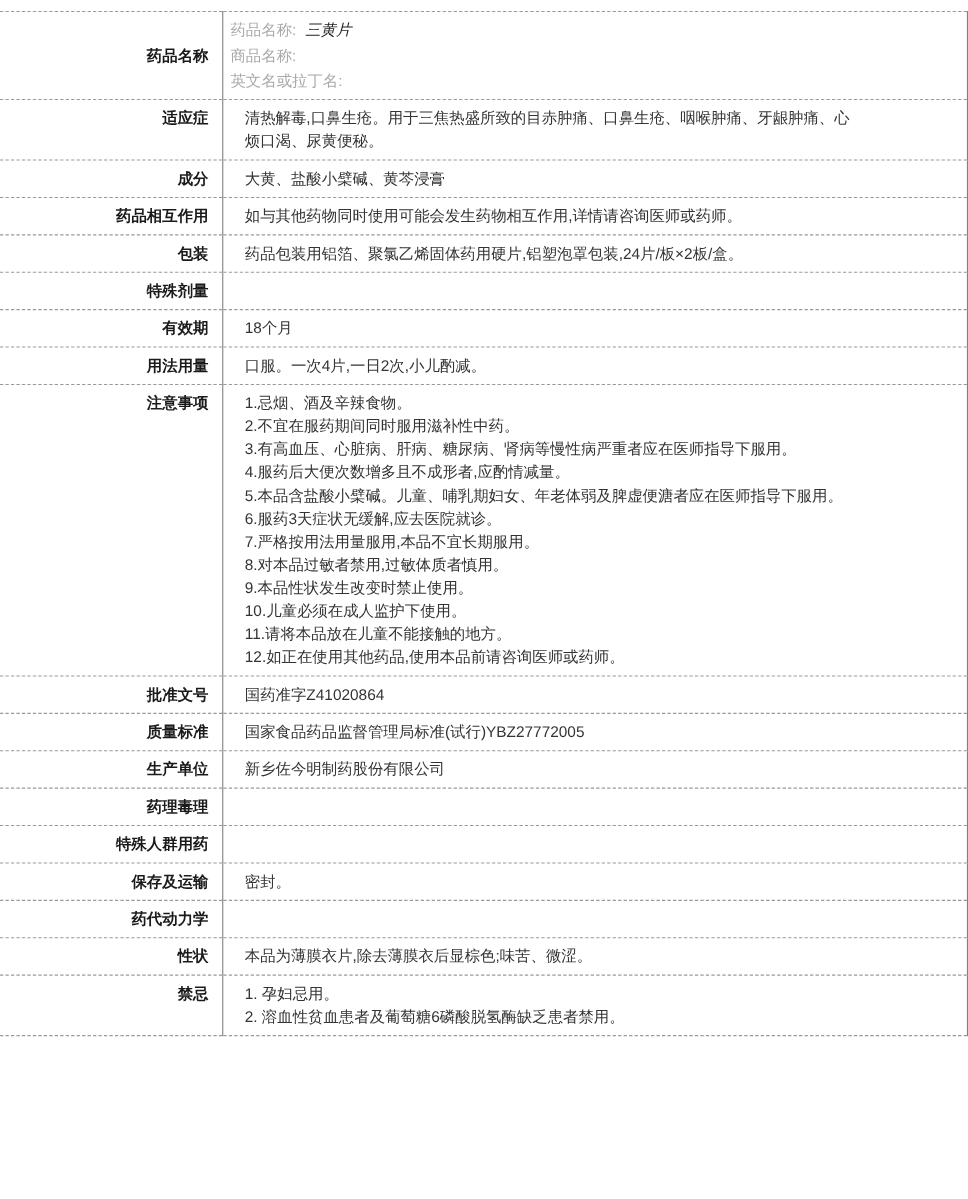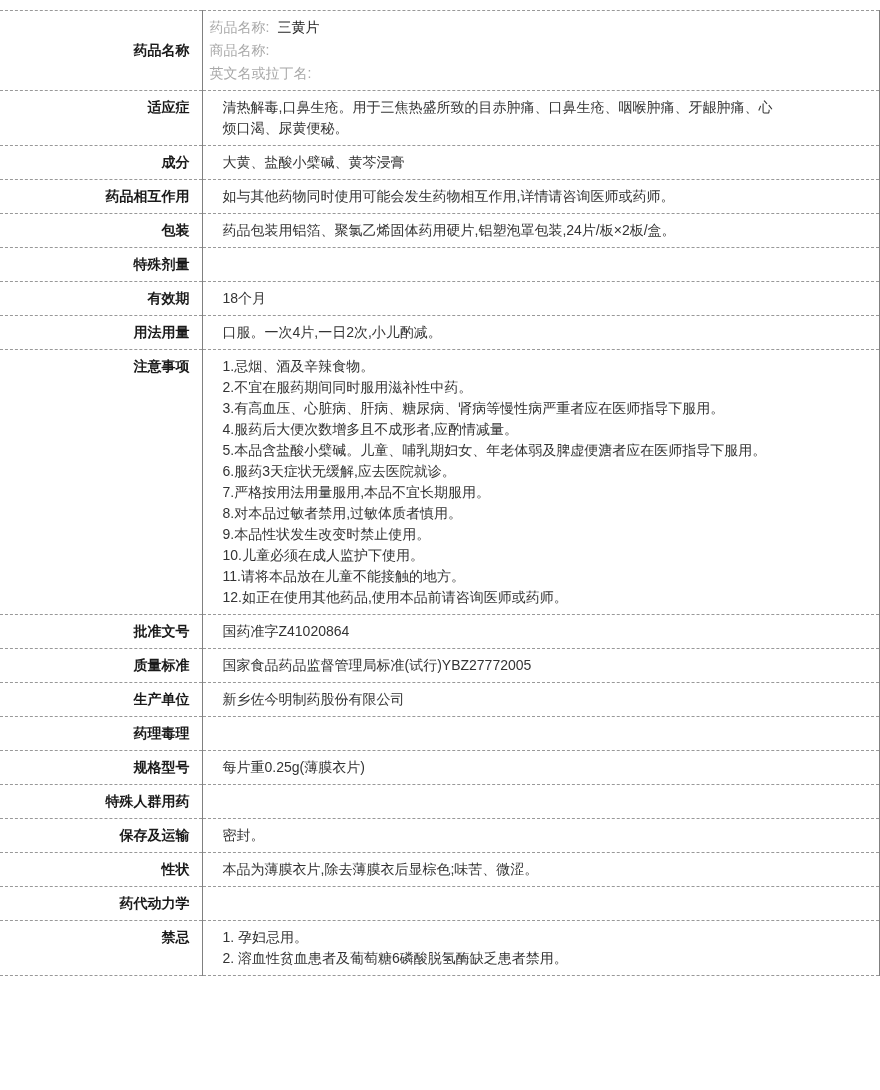--- a/index.html
+++ b/index.html
@@ -63,20 +63,21 @@
     line-height: 23px;
     color: var(--muted-color);
   }
   .name-line .muted {
     color: var(--muted-color);
     margin-top: 38px;
   }
   .name-line .value {
     color: #1c1c1c;
     margin-left: 8px;
+    font-style: italic;
   }
   .content-line {
     line-height: 21px;
   }
 </style>
 </head>
 <body>
 
 <div class="page">
   <table class="drug-table">
@@ -176,49 +177,43 @@
             <div class="content-line">新乡佐今明制药股份有限公司</div>
           </td>
   </tr>
 
 
   <tr>
     <td class="label-cell">药理毒理</td>
     <td class="content-cell"></td>
   </tr>
 
-  <tr>
-    <td class="label-cell">规格型号</td>
-    <td class="content-cell">
-            <div class="content-line">每片重0.25g(薄膜衣片)</div>
-          </td>
-  </tr>
 
   <tr>
     <td class="label-cell">特殊人群用药</td>
     <td class="content-cell"></td>
   </tr>
 
   <tr>
     <td class="label-cell">保存及运输</td>
     <td class="content-cell">
             <div class="content-line">密封。</div>
           </td>
   </tr>
 
   <tr>
+    <td class="label-cell">药代动力学</td>
+    <td class="content-cell"></td>
+  </tr>
+
+  <tr>
     <td class="label-cell">性状</td>
     <td class="content-cell">
             <div class="content-line">本品为薄膜衣片,除去薄膜衣后显棕色;味苦、微涩。</div>
           </td>
-  </tr>
-
-  <tr>
-    <td class="label-cell">药代动力学</td>
-    <td class="content-cell"></td>
   </tr>
 
   <tr>
     <td class="label-cell">禁忌</td>
     <td class="content-cell">
             <div class="content-line">1. 孕妇忌用。</div>
             <div class="content-line">2. 溶血性贫血患者及葡萄糖6磷酸脱氢酶缺乏患者禁用。</div>
           </td>
   </tr>
 </tbody>

